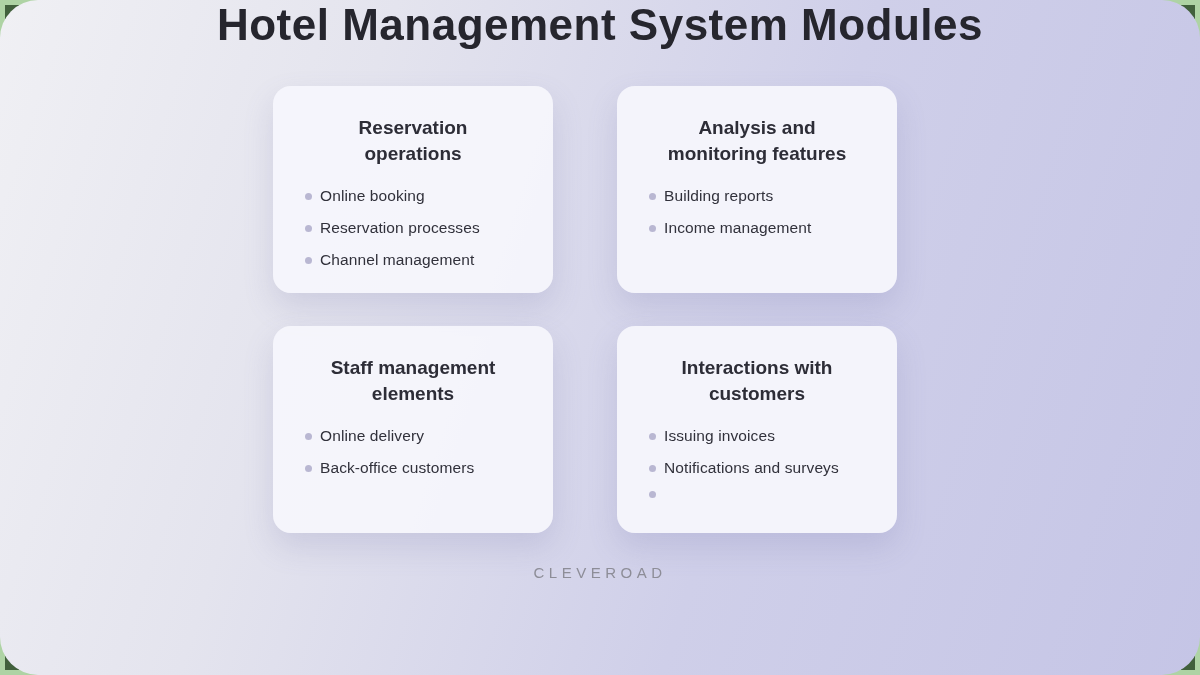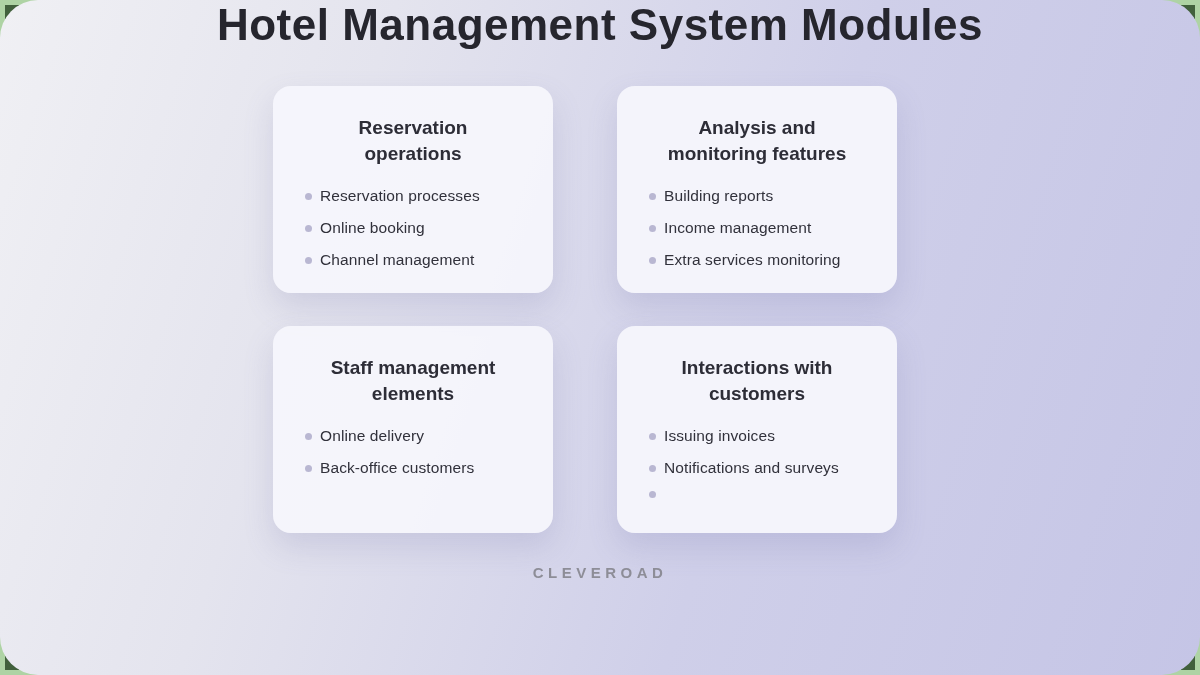--- a/index.html
+++ b/index.html
@@ -81,21 +81,21 @@
   .item-text {
     font-size: 15.5px;
     color: #31313b;
     letter-spacing: 0.1px;
   }
 
   .brand-logo {
     margin-top: 31px;
     text-align: center;
     font-size: 15px;
-    font-weight: bold;
+    font-weight: normal;
     letter-spacing: 4.5px;
     color: #8d8d97;
   }
 </style>
 </head>
 <body>
 
 <span class="corner-sq tl"></span>
 <span class="corner-sq tr"></span>
 <span class="corner-sq bl"></span>
@@ -108,25 +108,25 @@
   <div class="cards-grid">
 
     <div class="card">
       <h2 class="card-heading">
         <span style="display:block">Reservation</span>
         <span style="display:block">operations</span>
       </h2>
       <ul class="card-list">
         <li>
           <span class="dot"></span>
-          <span class="item-text">Reservation processes</span>
+          <span class="item-text">Online booking</span>
         </li>
         <li>
           <span class="dot"></span>
-          <span class="item-text">Online booking</span>
+          <span class="item-text">Reservation processes</span>
         </li>
         <li>
           <span class="dot"></span>
           <span class="item-text">Channel management</span>
         </li>
       </ul>
     </div>
 
     <div class="card">
       <h2 class="card-heading">
@@ -134,24 +134,20 @@
         <span style="display:block">monitoring features</span>
       </h2>
       <ul class="card-list">
         <li>
           <span class="dot"></span>
           <span class="item-text">Building reports</span>
         </li>
         <li>
           <span class="dot"></span>
           <span class="item-text">Income management</span>
-        </li>
-        <li>
-          <span class="dot"></span>
-          <span class="item-text">Extra services monitoring</span>
         </li>
       </ul>
     </div>
 
     <div class="card">
       <h2 class="card-heading">
         <span style="display:block">Staff management</span>
         <span style="display:block">elements</span>
       </h2>
       <ul class="card-list">

